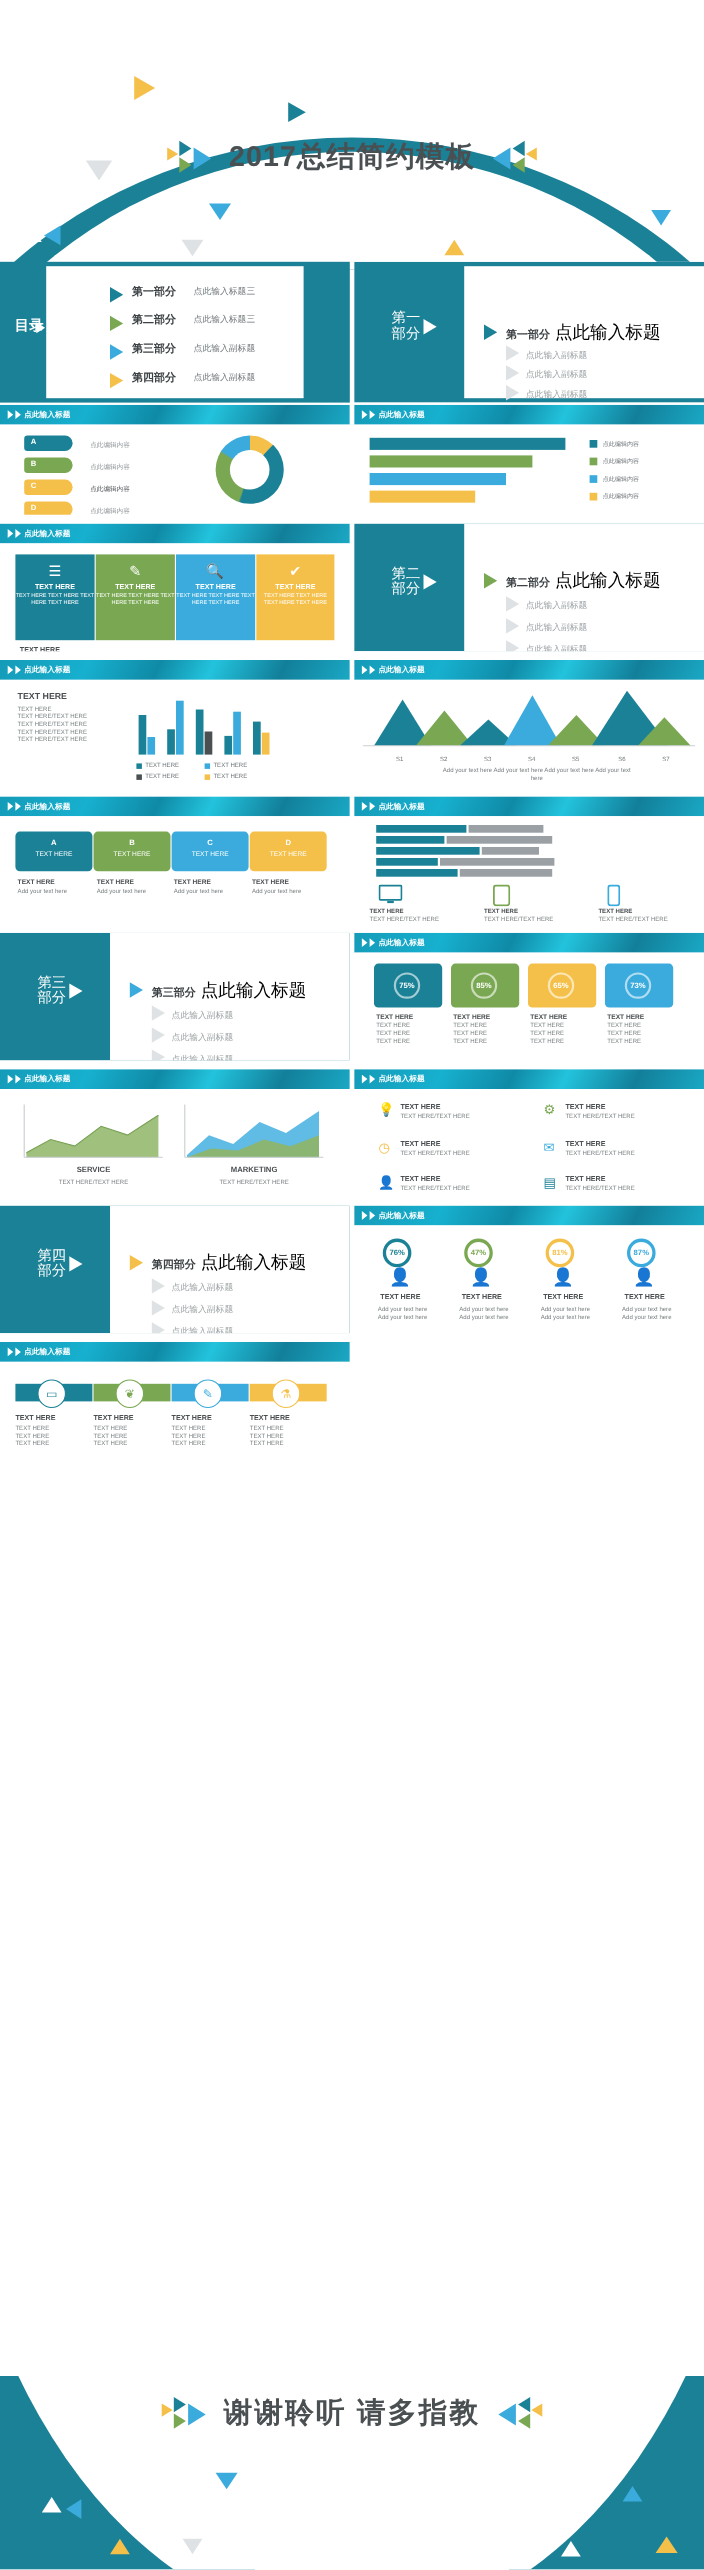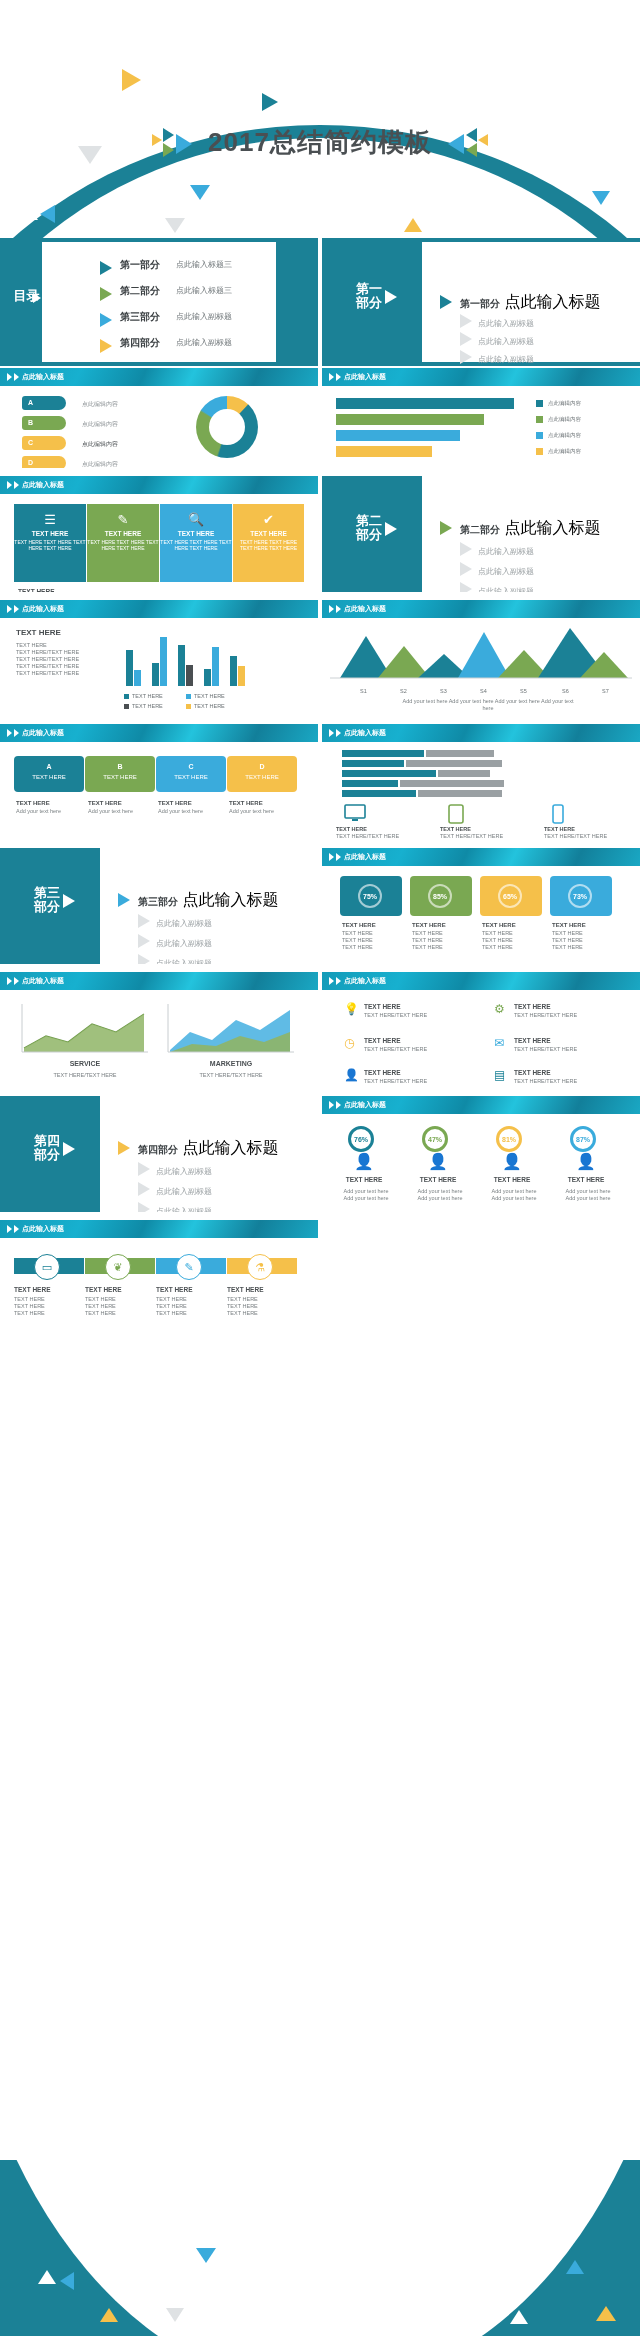--- a/index.html
+++ b/index.html
@@ -49,21 +49,21 @@
   #toc { top:238px; height:128px; }
   #toc .panel { position:absolute; left:42px; top:4px; width:234px; height:120px; background:#fff; }
   #toc .label { position:absolute; left:0; top:49px; width:42px; color:#fff; font-size:13px; font-weight:bold; white-space:nowrap; }
   .toc-row { position:absolute; left:58px; height:16px; }
   .toc-name { position:absolute; left:20px; top:0; font-size:10px; font-weight:bold; color:#3c4144; white-space:nowrap; }
   .toc-sub { position:absolute; left:76px; top:1px; font-size:8px; color:#6d7477; white-space:nowrap; }
 
   
   .sec .band { position:absolute; right:0; top:0; width:100%; height:100%; background:#1b8196; }
   .sec .white { position:absolute; left:0; top:4px; width:152px; height:120px; background:#fff; }
-  .sec .secttl { position:absolute; left:155px; top:44px; color:#fff; font-size:13px; font-weight:bold; line-height:14px; }
+  .sec .secttl { position:absolute; left:155px; top:44px; color:#fff; font-size:13px; font-weight:normal; line-height:14px; }
   .sec .secttl .ar { position:absolute; right:-15px; top:8px; }
   .sec-item { position:absolute; }
   .sec-main { font-size:10px; font-weight:bold; color:#3c4144; }
   .sec-sub { font-size:8px; color:#9aa0a3; }
 
   
   .hdr {
     position:absolute; left:0; top:0; width:100%; height:18px;
     background:linear-gradient(115deg,#149bb8 0%,#17b0cf 25%,#0f8aa6 45%,#23c3dd 60%,#127f9a 80%,#1aa8c4 100%);
   }
@@ -675,20 +675,35 @@
 TEXT HERE</div>
   </div>
 </div>
 
 <div class="slide half halfR" style="top:1220px;height:116px;background:#fff;"></div>
 
 <div class="slide full" style="top:1336px;height:824px;background:#fff;"></div>
 
 <div class="slide full" id="thanks">
   <div class="dome"></div>
+  <div class="row">
+    <span class="logo-mark">
+      <i style="left:0;top:5px;border-top:6px solid transparent;border-bottom:6px solid transparent;border-left:10px solid #f5c04a;"></i>
+      <i style="left:11px;top:-1px;border-top:7px solid transparent;border-bottom:7px solid transparent;border-left:11px solid #1b8196;"></i>
+      <i style="left:11px;top:14px;border-top:7px solid transparent;border-bottom:7px solid transparent;border-left:11px solid #7aa852;"></i>
+      <i style="left:24px;top:5px;border-top:10px solid transparent;border-bottom:10px solid transparent;border-left:16px solid #3aabdc;"></i>
+    </span>
+    <span class="t">谢谢聆听  请多指教</span>
+    <span class="logo-mark flip">
+      <i style="left:0;top:5px;border-top:6px solid transparent;border-bottom:6px solid transparent;border-left:10px solid #f5c04a;"></i>
+      <i style="left:11px;top:-1px;border-top:7px solid transparent;border-bottom:7px solid transparent;border-left:11px solid #1b8196;"></i>
+      <i style="left:11px;top:14px;border-top:7px solid transparent;border-bottom:7px solid transparent;border-left:11px solid #7aa852;"></i>
+      <i style="left:24px;top:5px;border-top:10px solid transparent;border-bottom:10px solid transparent;border-left:16px solid #3aabdc;"></i>
+    </span>
+  </div>
 
   <div class="tri d c-blue" style="left:196px;top:88px;border-left-width:10px;border-right-width:10px;border-top-width:15px;"></div>
   <div class="tri u c-white" style="left:38px;top:110px;border-left-width:9px;border-right-width:9px;border-bottom-width:14px;"></div>
   <div class="tri l c-blue" style="left:60px;top:112px;border-top-width:9px;border-bottom-width:9px;border-right-width:14px;"></div>
   <div class="tri u c-yellow" style="left:100px;top:148px;border-left-width:9px;border-right-width:9px;border-bottom-width:14px;"></div>
   <div class="tri d c-gray" style="left:166px;top:148px;border-left-width:9px;border-right-width:9px;border-top-width:14px;"></div>
   <div class="tri u c-blue" style="left:566px;top:100px;border-left-width:9px;border-right-width:9px;border-bottom-width:14px;"></div>
   <div class="tri u c-white" style="left:510px;top:150px;border-left-width:9px;border-right-width:9px;border-bottom-width:14px;"></div>
   <div class="tri u c-yellow" style="left:596px;top:146px;border-left-width:10px;border-right-width:10px;border-bottom-width:15px;"></div>
 </div>

